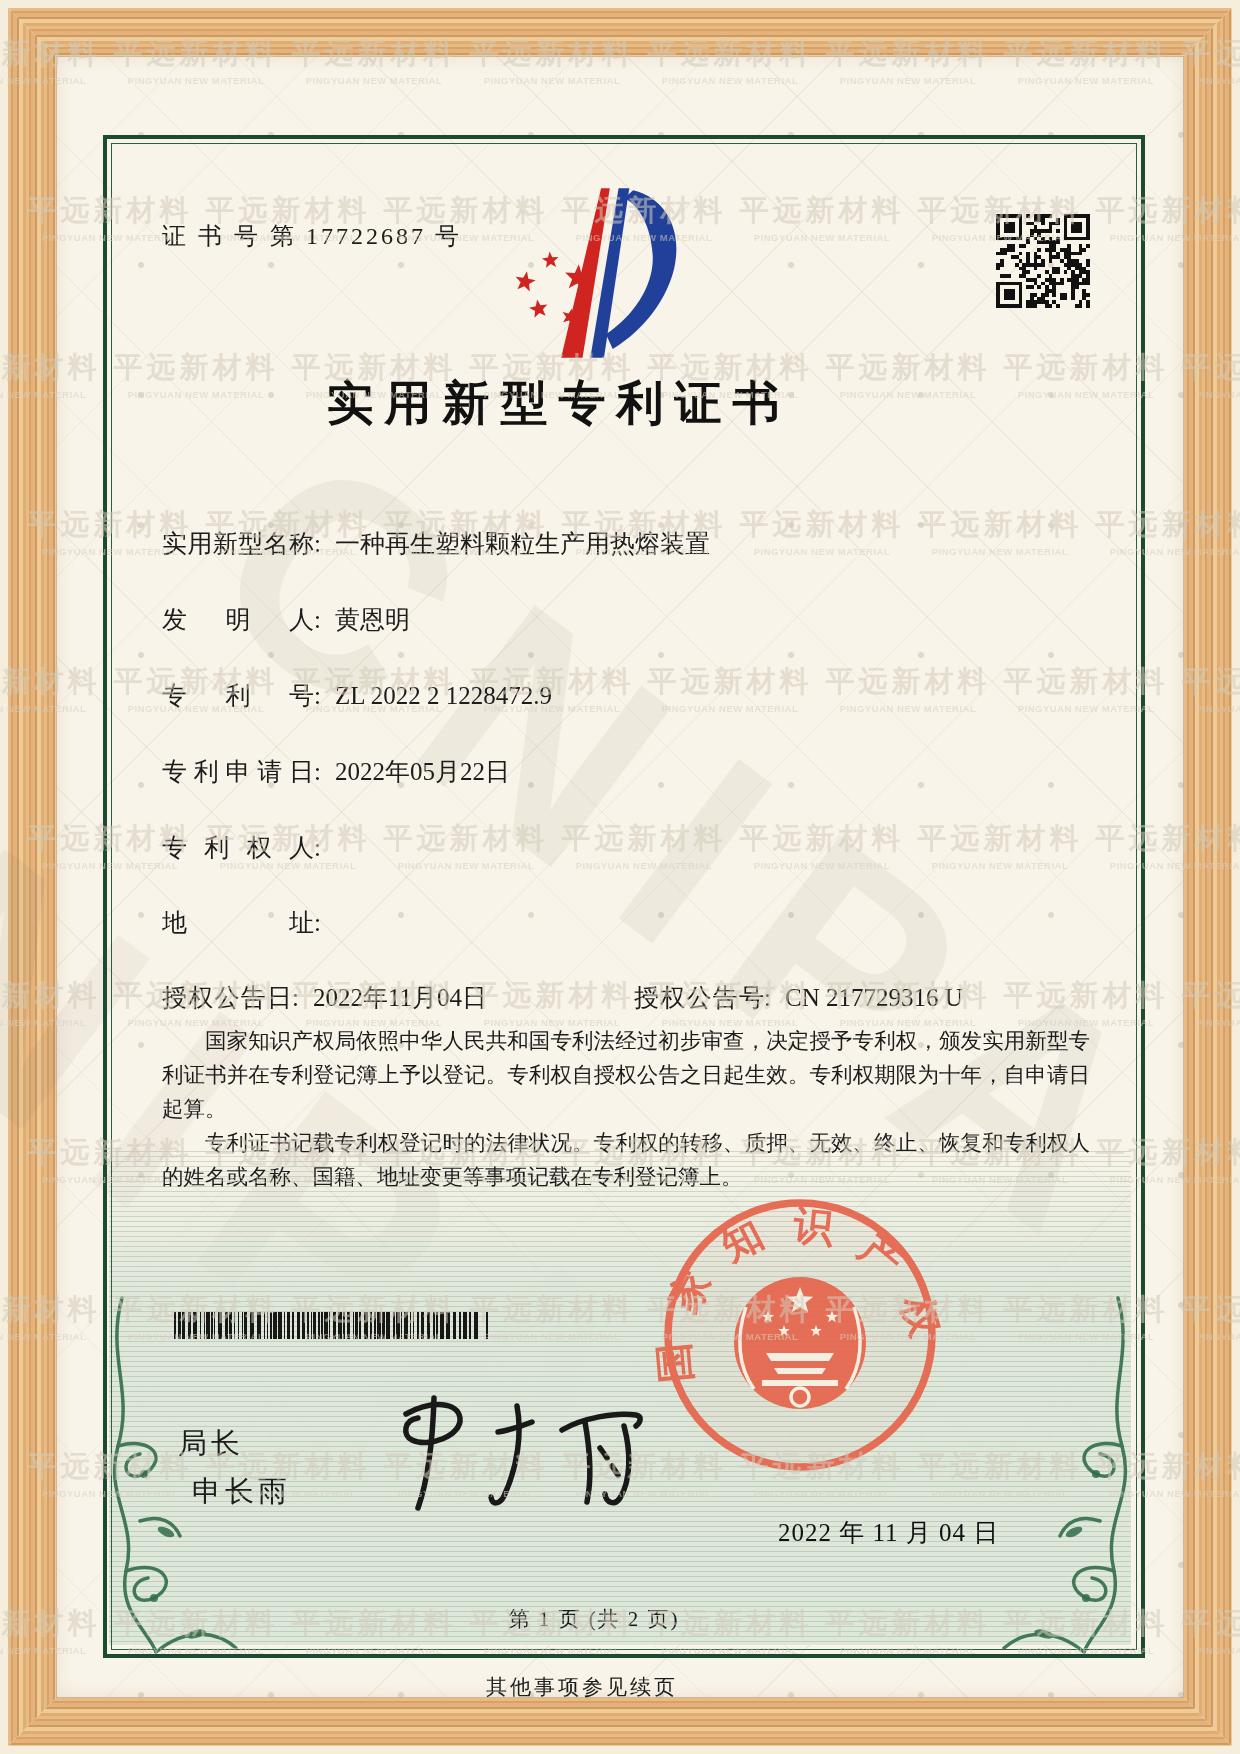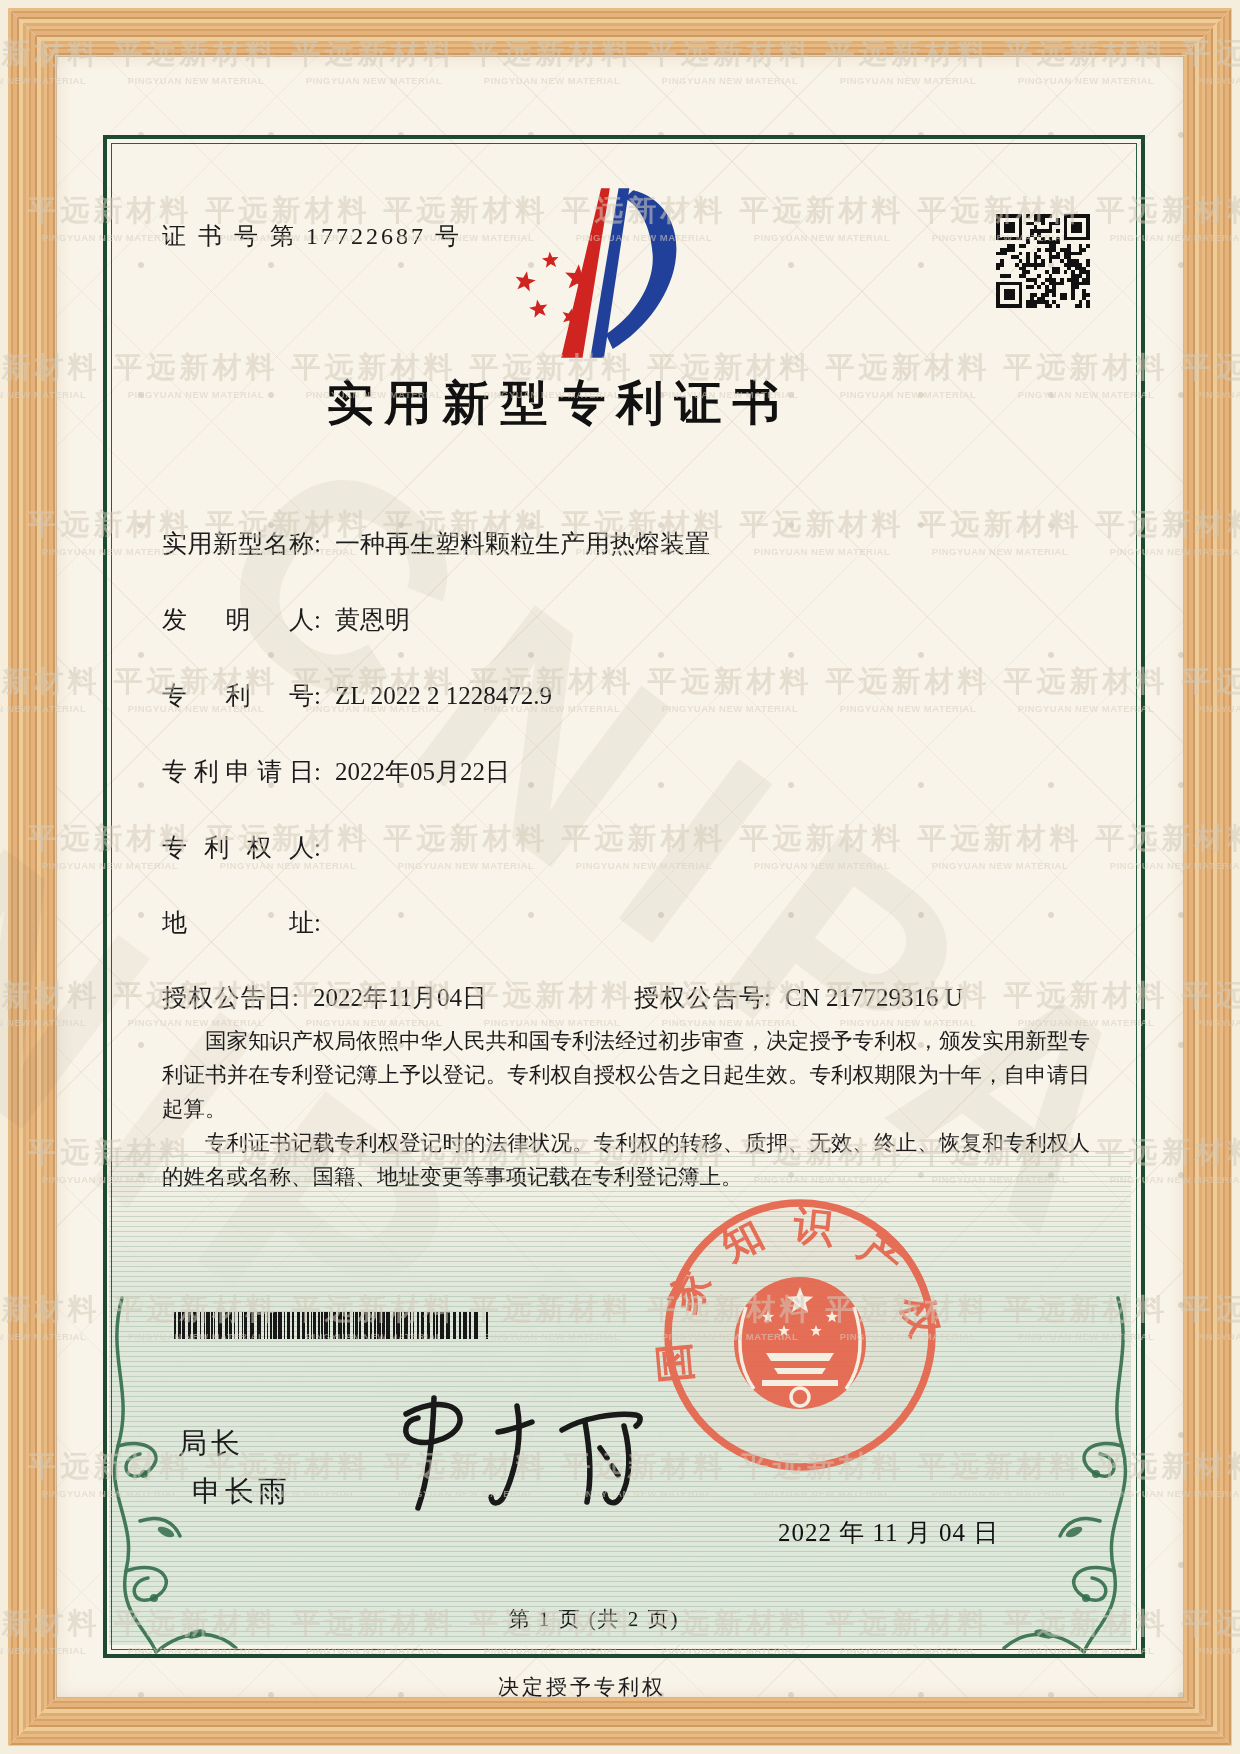--- a/index.html
+++ b/index.html
@@ -530,21 +530,21 @@
           <g fill="none" stroke="#f7efe2" stroke-width="3.5">
             <circle cx="150" cy="212" r="9"></circle>
             <path d="M96,122 C86,152 88,182 104,204"></path>
             <path d="M204,122 C214,152 212,182 196,204"></path>
           </g>
         </g>
       </svg>
       <div class="seal-date">2022 年 11 月 04 日</div>
 
       <div class="page-footer">第 1 页 (共 2 页)</div>
-      <div class="note">决定授予专利权</div>
+      <div class="note">其他事项参见续页</div>
 
     </div>
   </div>
 
   <div id="wm-layer">
       <div class="wm" style="left: -70px; top: 34px;">
         <div class="wm-cn">平远新材料</div>
         <div class="wm-en">PINGYUAN NEW MATERIAL</div>
       </div>
       <div class="wm" style="left: 108px; top: 34px;">

